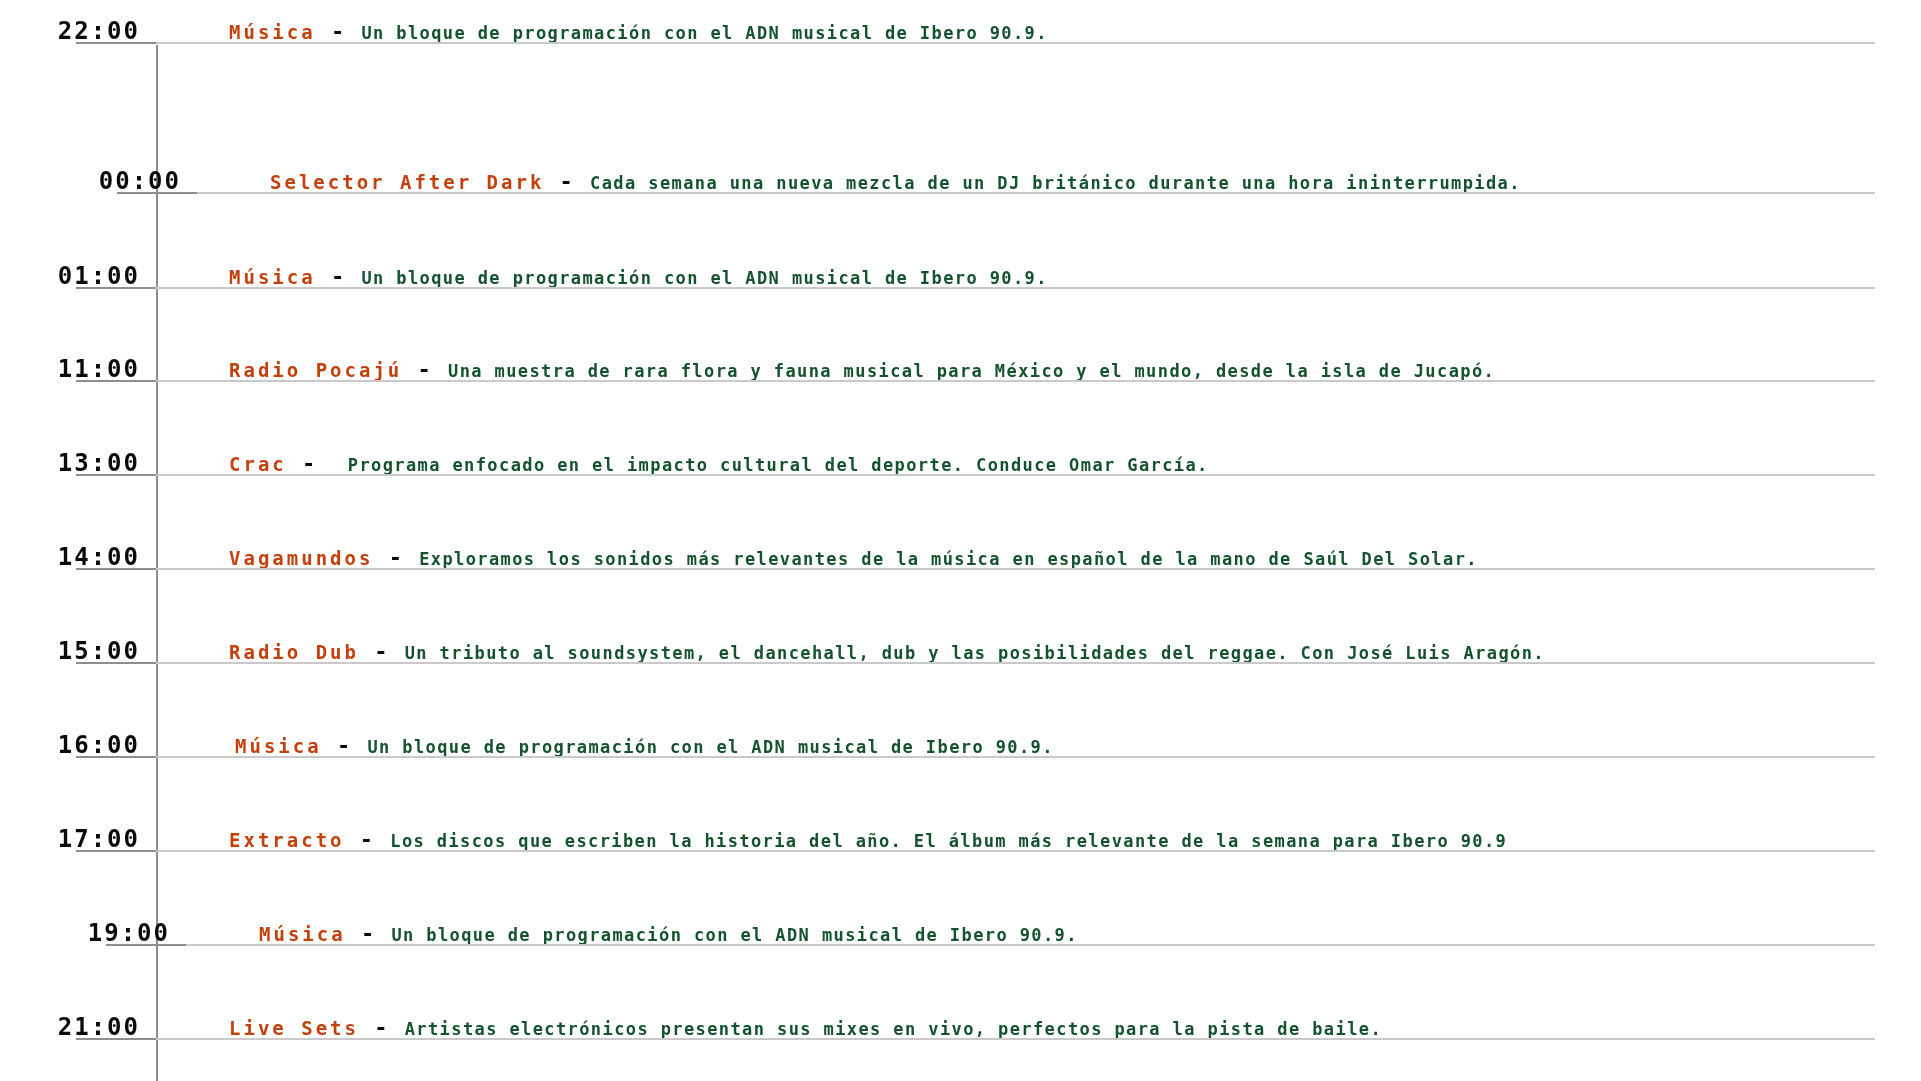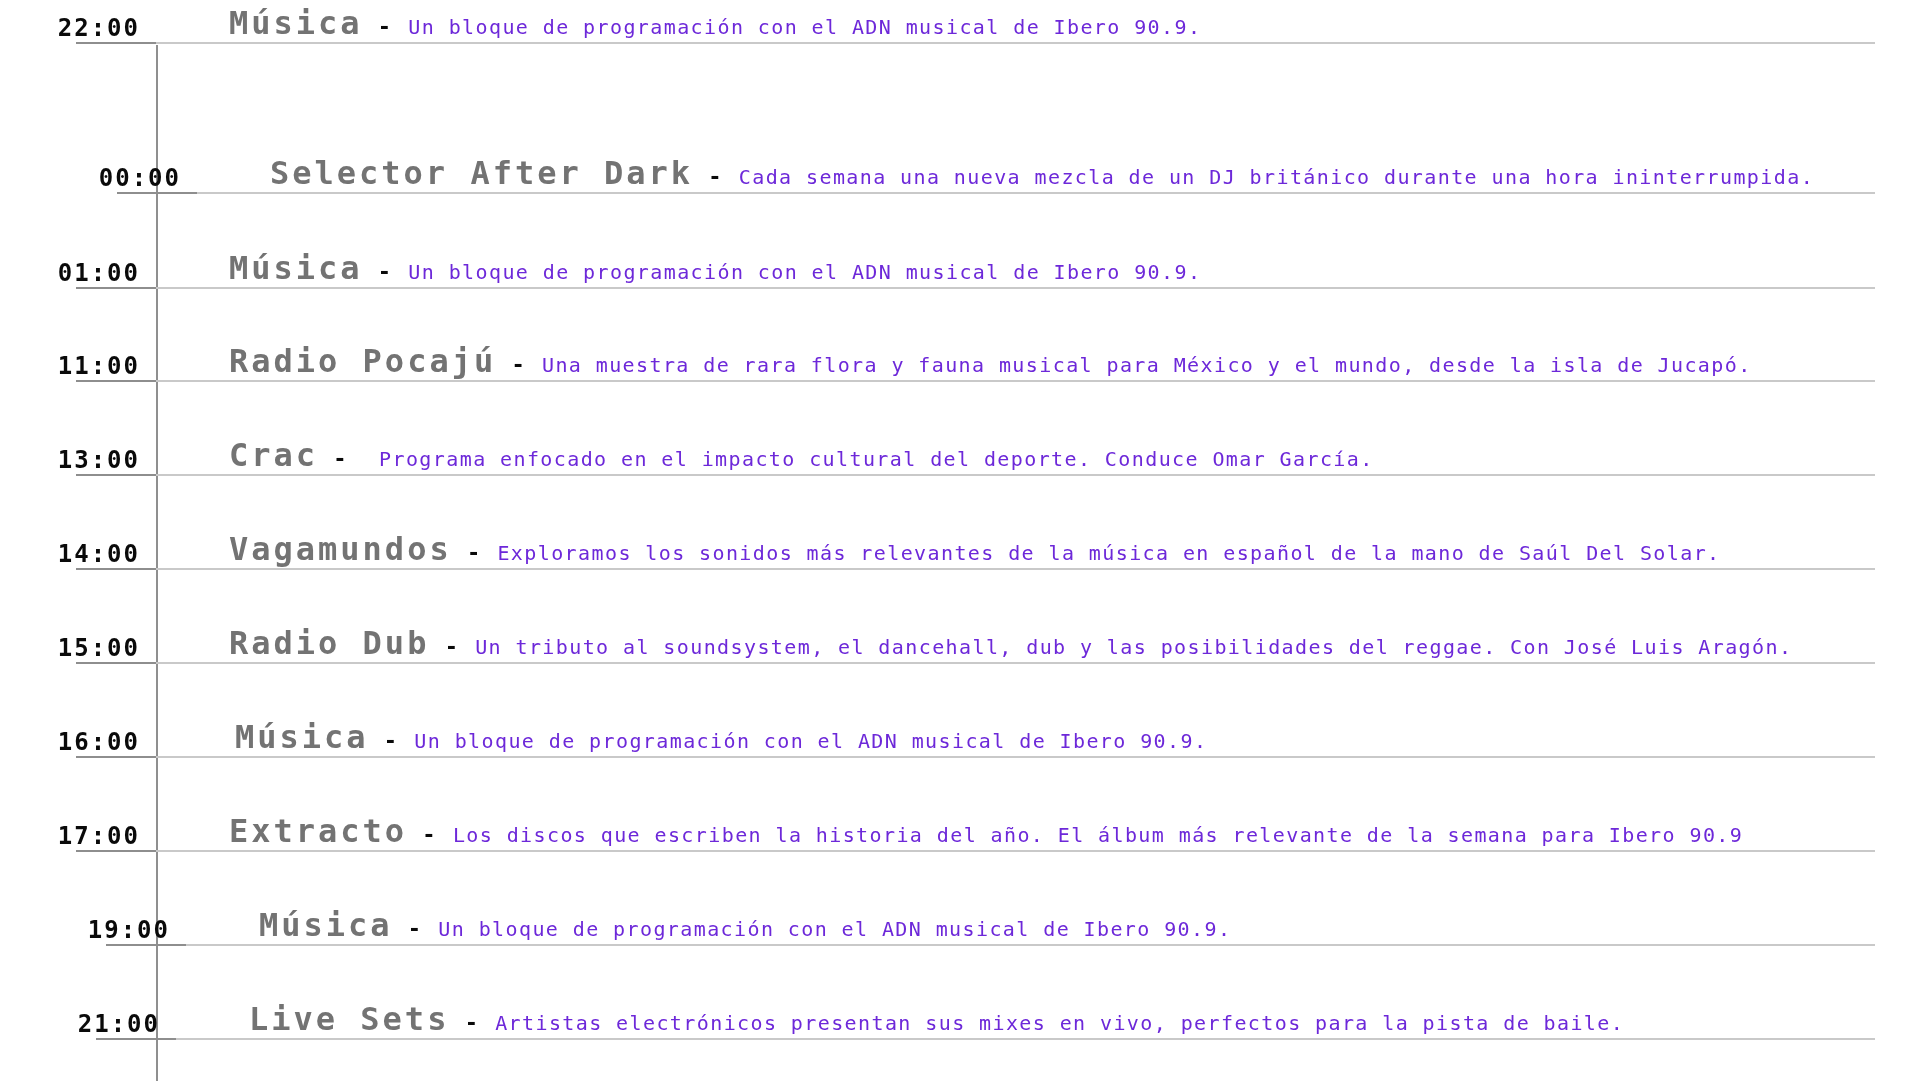--- a/index.html
+++ b/index.html
@@ -24,68 +24,69 @@
     bottom: 0;
     width: 2px;
     background: #8f8f8f;
   }
   .row {
     position: absolute;
     left: 52px;
     right: 46px;
     height: 42px;
     display: flex;
-    align-items: flex-end;
+    align-items: center;
+    padding-top: 10px;
     box-sizing: content-box;
   }
   .row:nth-of-type(1)  { top: 57px; }
   .row:nth-of-type(2)  { top: 150px; margin-left: 41px; }
   .row:nth-of-type(3)  { top: 245px; }
   .row:nth-of-type(4)  { top: 338px; }
   .row:nth-of-type(5)  { top: 432px; }
   .row:nth-of-type(6)  { top: 526px; }
   .row:nth-of-type(7)  { top: 620px; }
   .row:nth-of-type(8)  { top: 714px; gap: 6px; }
   .row:nth-of-type(9)  { top: 808px; }
   .row:nth-of-type(10) { top: 902px; margin-left: 30px; }
-  .row:nth-of-type(11) { top: 996px; margin-left: 20px; }
+  .row:nth-of-type(11) { top: 996px; }
   .time {
     flex: 0 0 88px;
     width: 88px;
     text-align: right;
     font-size: 24px;
     font-weight: bold;
     letter-spacing: 2px;
     color: #0a0a0a;
     white-space: pre;
   }
   .content {
     margin-left: 89px; 
     white-space: pre;
     overflow: hidden;
   }
   .title {
-    font-size: 32px;
+    font-size: 19px;
     font-weight: bold;
     letter-spacing: 3px;
-    color: #737373;
+    color: #c2410c;
     white-space: pre;
   }
   .sep {
     font-size: 22px;
     font-weight: bold;
     letter-spacing: 2px;
     color: #0a0a0a;
     white-space: pre;
   }
   .desc {
-    font-size: 20px;
-    font-weight: normal;
+    font-size: 17px;
+    font-weight: bold;
     letter-spacing: 1.4px;
-    color: #6d28d9;
+    color: #14532d;
     white-space: pre;
   }
   .u-time {
     position: absolute;
     left: 24px;
     width: 80px;
     top: 42px;
     height: 2px;
     background: #8e8e8e;
   }

